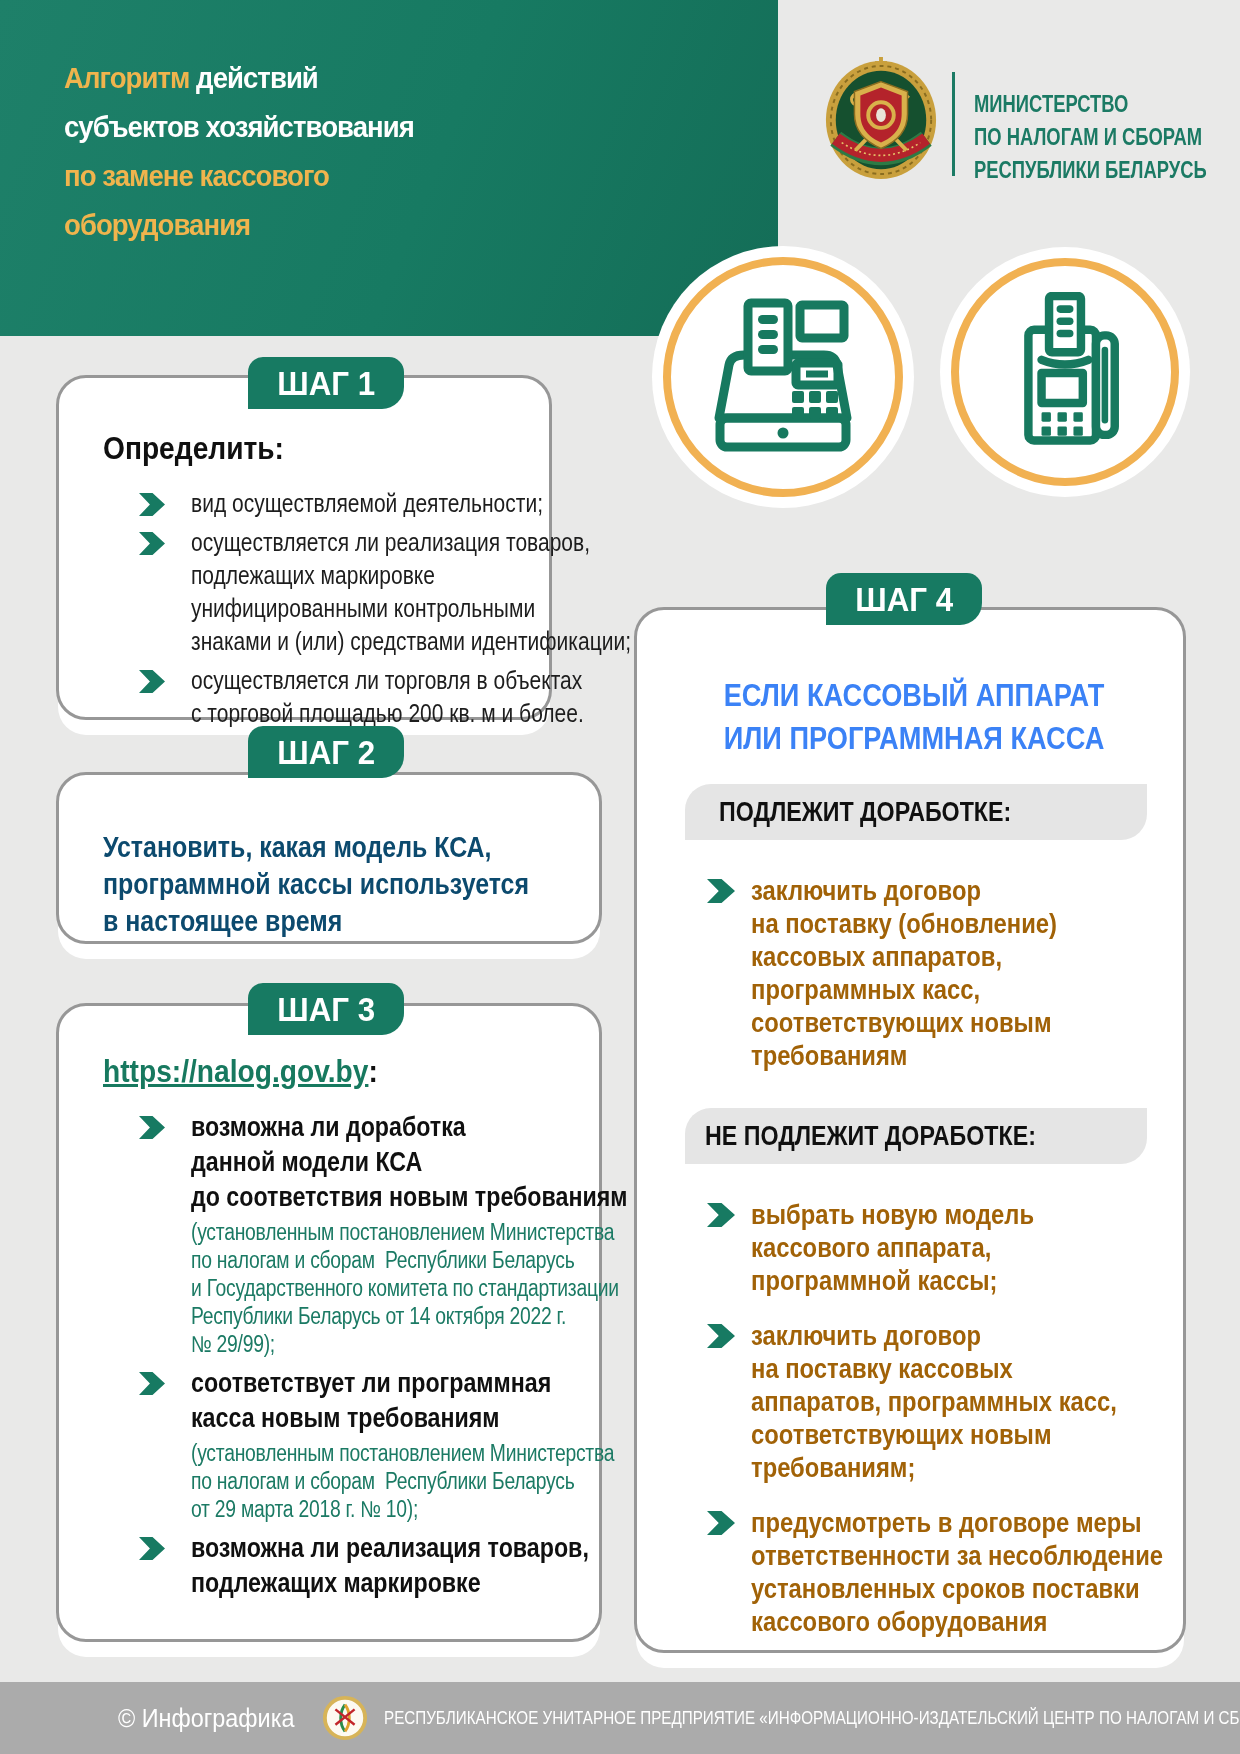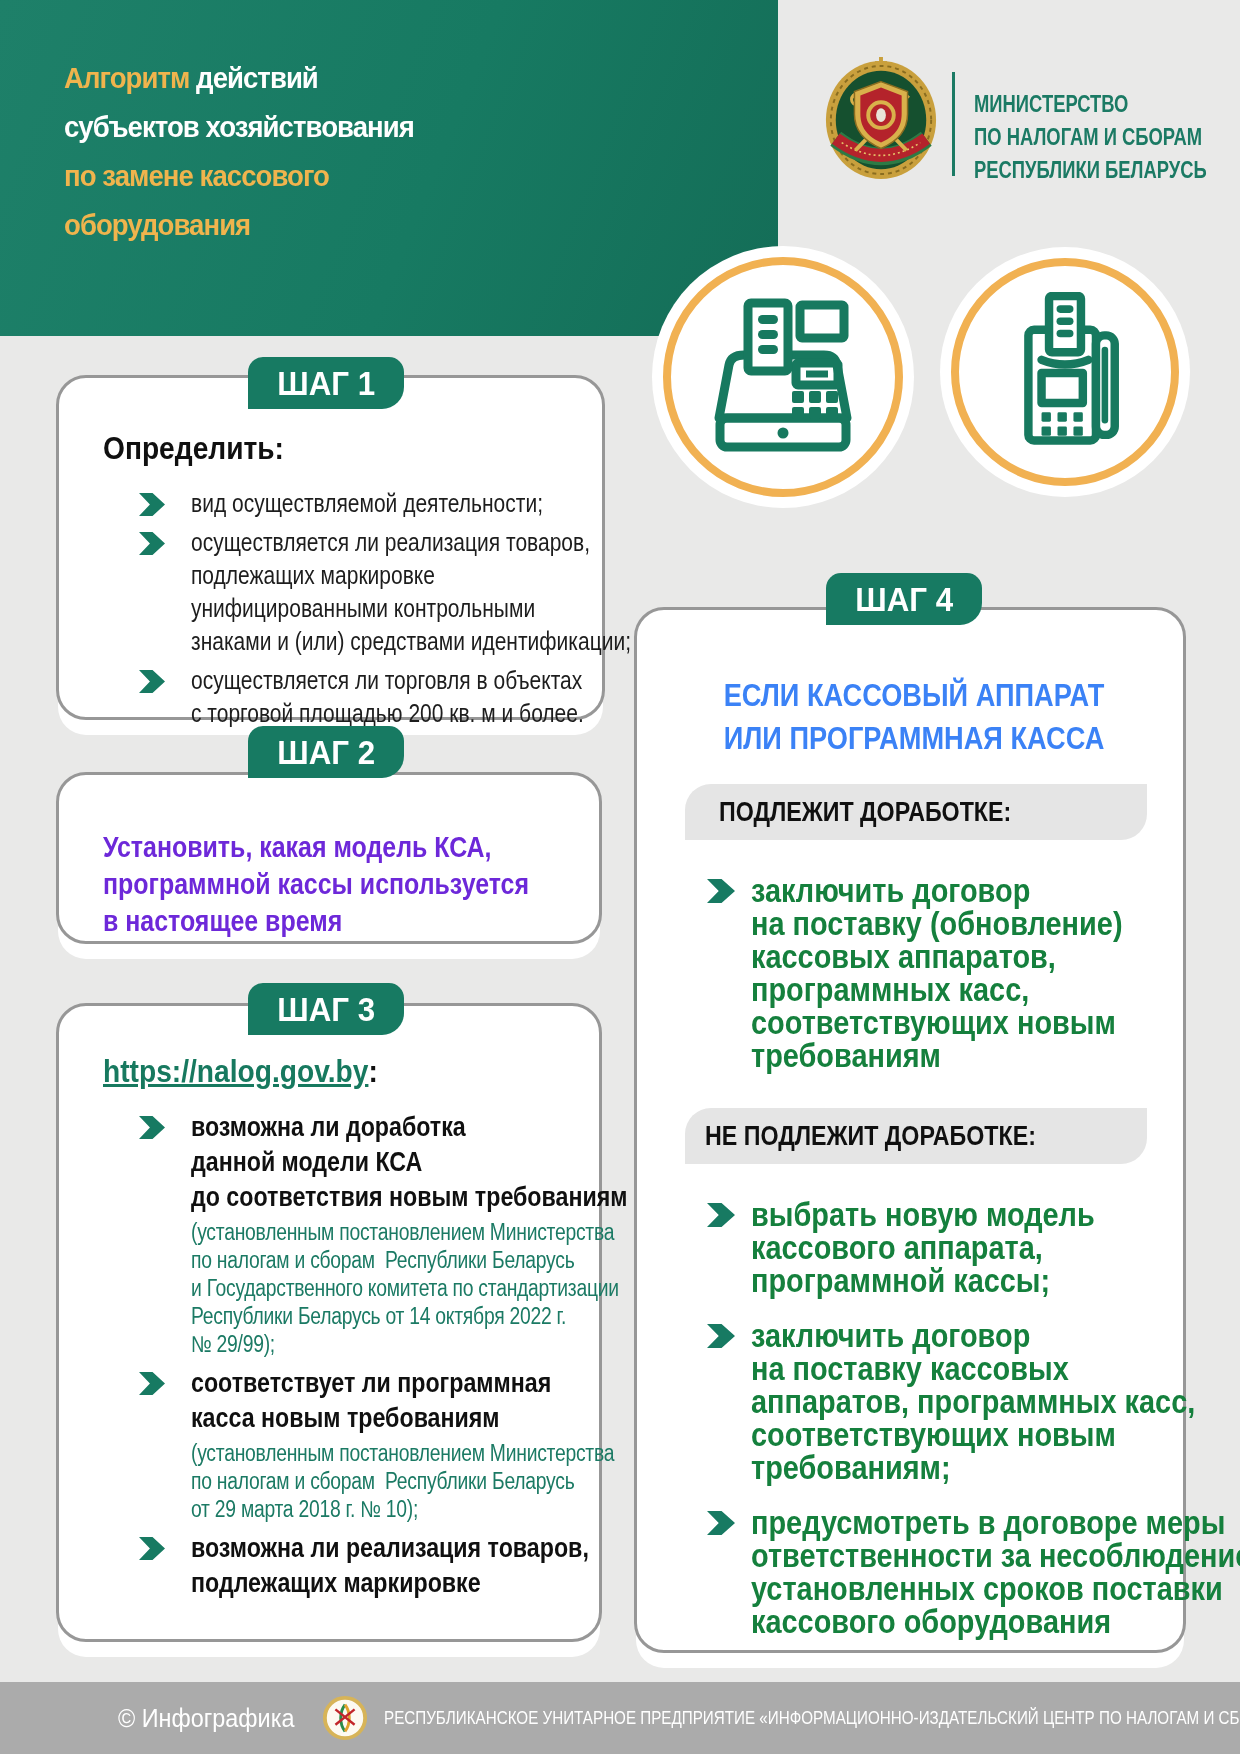--- a/index.html
+++ b/index.html
@@ -21,21 +21,21 @@
 
   
   .circle { position:absolute; background:#ffffff; border-radius:50%; display:flex; align-items:center; justify-content:center; }
   .circle::before { content:""; position:absolute; inset:11px; border:8px solid #f1b152; border-radius:50%; }
   #circle-register { left:652px; top:246px; width:262px; height:262px; }
   #circle-terminal { left:940px; top:247px; width:250px; height:250px; }
 
   
   .card { position:absolute; background:#ffffff; border:3px solid #979797; border-radius:30px;
           box-shadow:0 17px 0 -2px #ffffff; }
-  #card1 { left:56px;  top:375px;  width:549px; height:345px; }
+  #card1 { left:56px;  top:375px;  width:496px; height:345px; }
   #card2 { left:56px;  top:772px;  width:546px; height:172px; }
   #card3 { left:56px;  top:1003px; width:546px; height:639px; }
   #card4 { left:634px; top:607px;  width:552px; height:1046px; }
 
   .badge { position:absolute; height:52px; width:156px; background:#177a62; color:#fff;
            border-radius:15px 15px 22px 0; display:flex; align-items:center; justify-content:center;
            font-weight:bold; font-size:34px; z-index:3; }
   .badge span { white-space:pre; transform:scaleX(0.92); }
   #badge1 { left:248px; top:357px; } #badge2 { left:248px; top:726px; }
   #badge3 { left:248px; top:983px; } #badge4 { left:826px; top:573px; }
@@ -56,38 +56,38 @@
   .arrow { position:absolute; left:36px; top:6px; width:26px; height:23px; background:#177a62;
            clip-path:polygon(0% 0%,52% 0%,100% 50%,52% 100%,0% 100%,42% 50%); }
   .li-text { display:block; white-space:pre; transform-origin:0 0; }
 
   
   #card1 ul.steps { margin-top:20px; }
   #card1 li { margin-bottom:6px; font-size:25px; line-height:33px; color:#1d1d1d; }
   #card1 .li-text { transform:scaleX(0.84); }
 
   
-  .card2-text { font-size:29px; font-weight:bold; color:#6d28d9; line-height:37px; }
+  .card2-text { font-size:29px; font-weight:bold; color:#0c4a6e; line-height:37px; }
   .card2-text .li-text { transform:scaleX(0.86); }
 
   
   #card3 ul.steps { margin-top:20px; }
   #card3 li { margin-bottom:8px; font-size:27px; font-weight:bold; color:#101010; line-height:35px; }
   #card3 .li-text.strong { transform:scaleX(0.86); }
   #card3 .note { margin-top:3px; font-weight:normal; font-size:23px; line-height:28px; color:#1b7a64;
                  transform:scaleX(0.84); letter-spacing:-0.3px; }
 
   
   .card4-heading { text-align:center; color:#3b82f6; font-weight:bold; font-size:32px; line-height:43px; }
   .card4-heading .li-text { transform:scaleX(0.84); transform-origin:50% 0; }
   .banner { margin:24px 0 0 4px; height:56px; background:#e5e5e5; border-radius:26px 0 26px 0;
             display:flex; align-items:center; padding-left:34px; font-size:27px; font-weight:bold; color:#101010; }
   .banner .t-line { transform:scaleX(0.86); }
   #card4 ul.steps { margin-top:34px; }
-  #card4 li { padding-left:70px; margin-bottom:22px; font-size:34px; font-weight:bold; color:#15803d; line-height:33px; }
+  #card4 li { padding-left:70px; margin-bottom:22px; font-size:28px; font-weight:bold; color:#a16207; line-height:33px; }
   #card4 .arrow { left:26px; top:5px; width:28px; height:24px; }
   #card4 .li-text { transform:scaleX(0.85); }
   #banner2 { margin-top:36px;padding-left:20px; }
 
   
   .footer { position:absolute; left:0; top:1682px; width:1240px; height:72px; background:#ababab;
             display:flex; align-items:center; }
   .footer-copy { margin-left:118px; color:#ffffff; font-size:26px; white-space:pre; transform:scaleX(0.9); transform-origin:0 50%; }
   .footer-logo { margin-left:8px; width:46px; height:46px; flex:0 0 auto; }
   .footer-pub { margin-left:16px; color:#ffffff; font-size:19px; white-space:pre; transform:scaleX(0.8); transform-origin:0 50%; }

